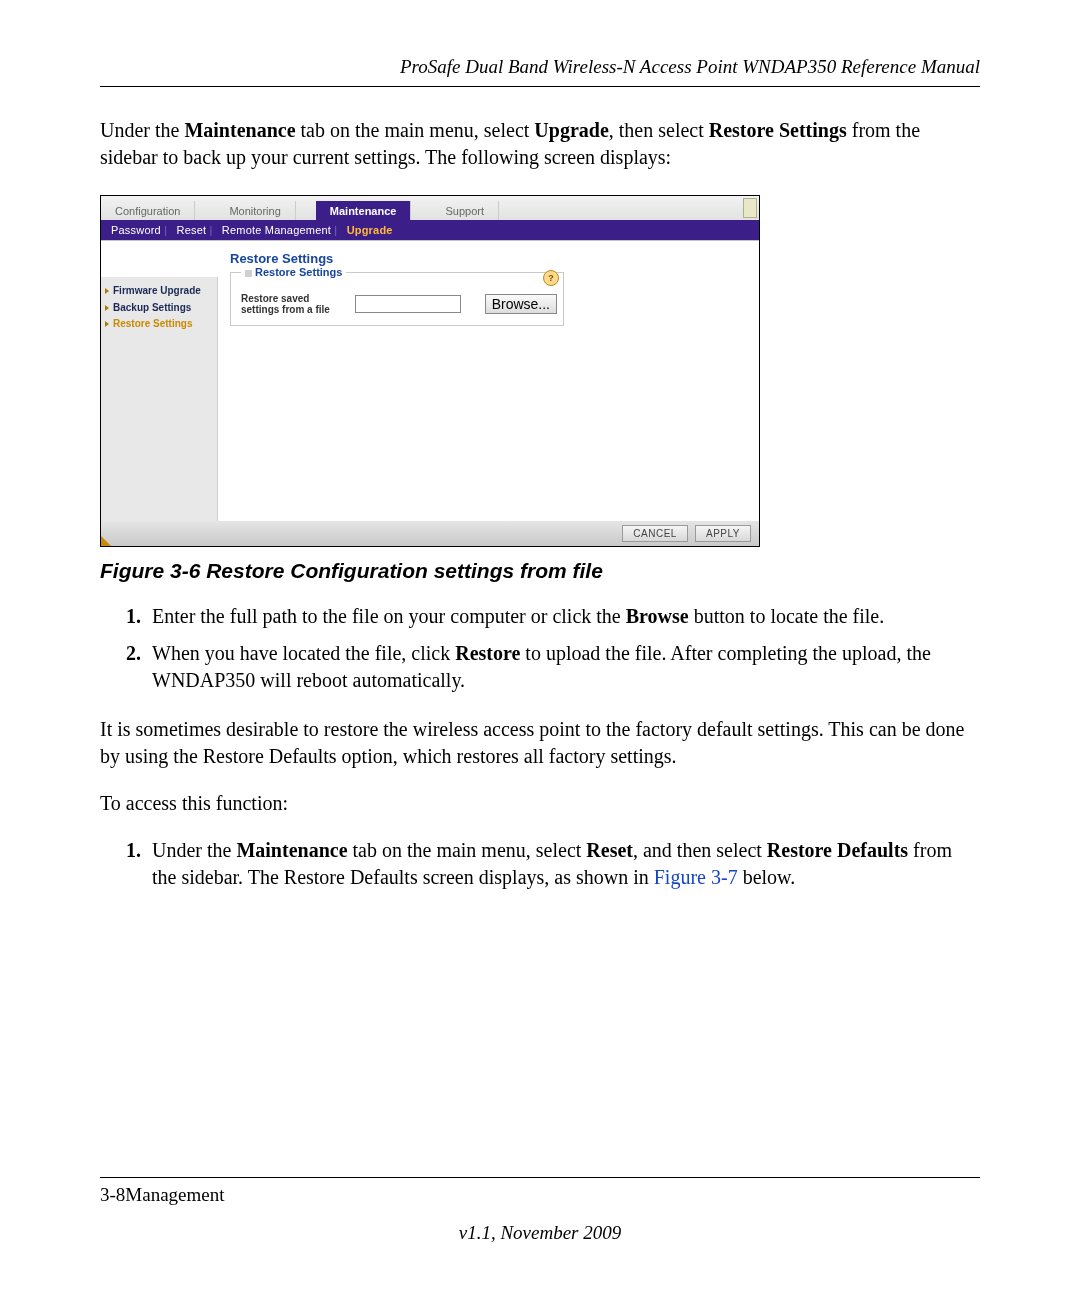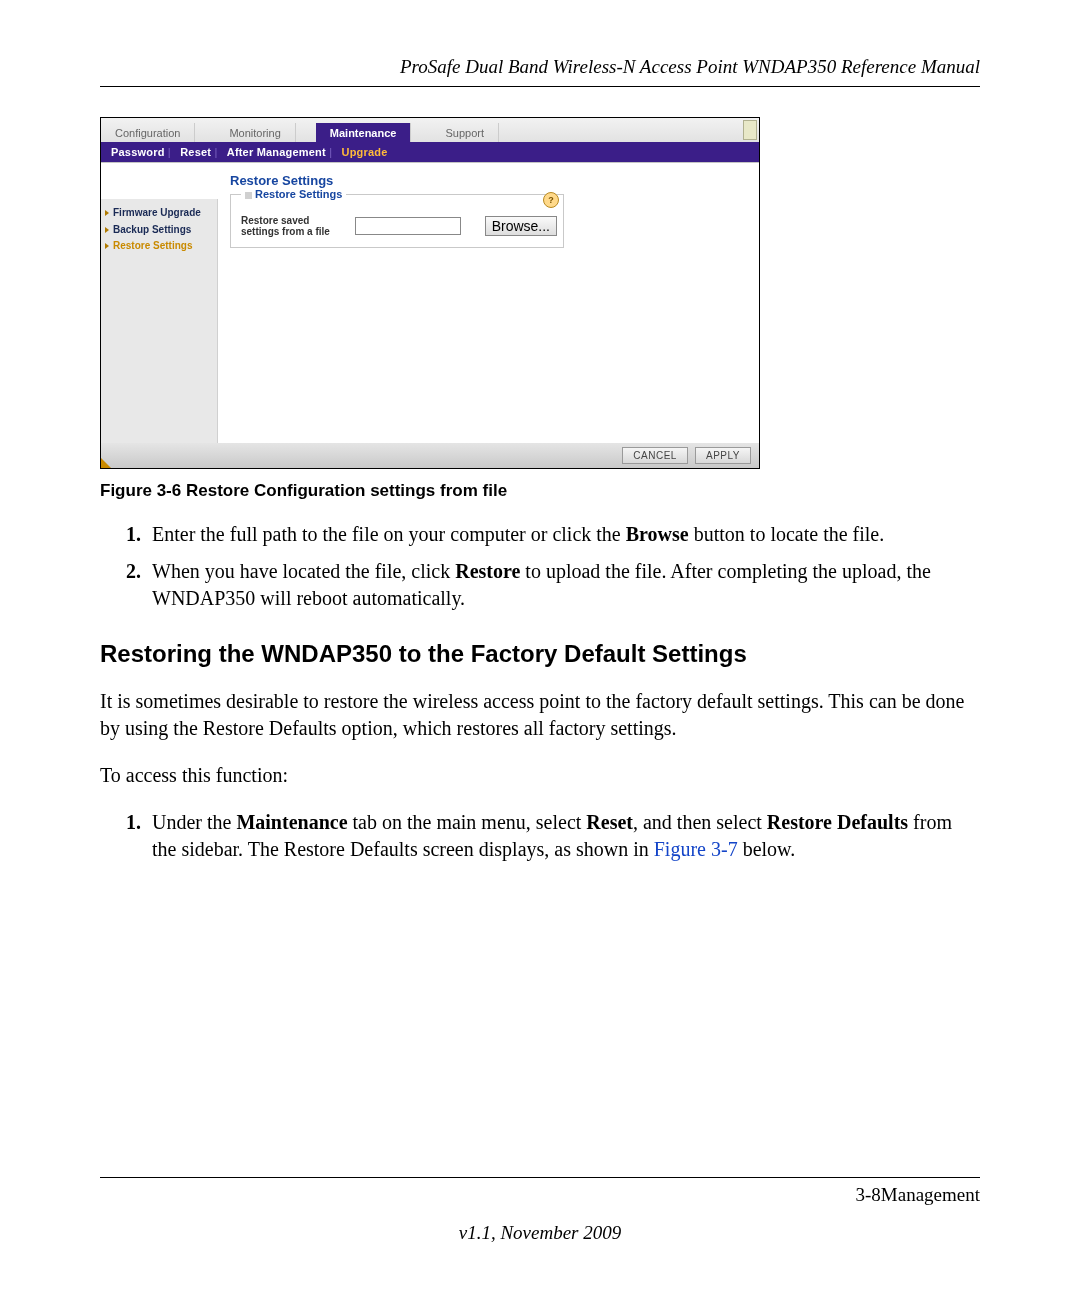--- a/index.html
+++ b/index.html
@@ -25,38 +25,38 @@
   .body-text { font-size: 20px; line-height: 1.35; }
   .body-text b { font-weight: bold; }
   .figure { margin: 24px 0 8px 0; }
   .fig-frame {
     border: 1px solid #000;
     width: 658px;
     height: auto;
     position: relative;
     background: #fff;
   }
-  .fig-caption { font-family: Arial, Helvetica, sans-serif; font-weight: bold; font-size: 17px; margin: 12px 0 20px 0; }
+  .fig-caption { font-family: Arial, Helvetica, sans-serif; font-weight: bold; font-size: 21px; margin: 12px 0 20px 0; font-style: italic; }
   ol.steps { font-size: 20px; line-height: 1.35; padding-left: 46px; margin: 8px 0 22px 0; }
   ol.steps > li { padding-left: 6px; margin-bottom: 10px; }
   ol.steps > li::marker { font-weight: bold; }
   h2.section {
     font-family: Arial, Helvetica, sans-serif;
     font-weight: bold;
     font-size: 24px;
     margin: 28px 0 10px 0;
   }
   .link { color: #1445c8; }
   .footer {
     position: absolute;
     bottom: 52px; left: 100px; right: 100px;
   }
   .hr-bot { border: 0; border-top: 1.5px solid #000; margin: 0; }
   .foot-row {
-    display: flex; justify-content: flex-end;
+    display: flex; justify-content: flex-start;
     font-size: 19px; margin-top: 6px;
   }
   .foot-ver { text-align: center; font-style: italic; font-size: 19px; margin-top: 16px; }
 
   
   .shot { font-family: Arial, Helvetica, sans-serif; font-size: 11px; color: #333; }
   .tabbar {
     background: linear-gradient(#f2f2f2,#e2e2e2);
     display: flex; align-items: flex-end; height: 24px;
     position: relative;
@@ -68,21 +68,21 @@
     color: #666;
     border-right: 1px solid #ccc;
   }
   .tab.active { background:#3b1e88; color:#fff; font-weight:bold; }
   .subnav {
     background: #3b1e88; color: #fff; padding: 4px 10px; letter-spacing: .2px;
   }
   .subnav span { margin-right: 6px; }
   .subnav .sep { color: #7a60c0; }
   .subnav .hot { color: #ffba3a; font-weight: bold;}
-  .subnav b { font-weight: bold; }
+  .subnav b { font-weight: normal; }
   .workarea {
     display: flex; background: #fff;
     min-height: 280px;
     border-top: 1px solid #c4c4c4;
   }
   .sidebar {
     width: 112px; background: #e8e8e8; padding: 6px 2px;
     border-right: 1px solid #d0d0d0;
     margin-top: 36px;
   }
@@ -133,36 +133,39 @@
     border-bottom:10px solid #c98a00; border-right:10px solid transparent;
   }
 </style>
 </head>
 <body>
 <div class="page">
 
   <div class="running-head">ProSafe Dual Band Wireless-N Access Point WNDAP350 Reference Manual</div>
   <hr class="hr-top">
 
+  <p class="body-text">
+    <span>Under the </span><b>Maintenance</b><span> tab on the main menu, select </span><b>Upgrade</b><span>, then select </span><b>Restore Settings</b><span> from the sidebar to back up your current settings. The following screen displays:</span>
+  </p>
 
   <div class="figure">
     <div class="fig-frame shot">
       <div class="tabbar">
         <div class="tab">Configuration</div>
         <div class="tab">Monitoring</div>
         <div class="tab active">Maintenance</div>
         <div class="tab">Support</div>
         <div class="logo-slot"></div>
       </div>
       <div class="subnav">
         <b>Password</b>
         <span class="sep">|</span>
         <b>Reset</b>
         <span class="sep">|</span>
-        <b>After Management</b>
+        <b>Remote Management</b>
         <span class="sep">|</span>
         <span class="hot">Upgrade</span>
       </div>
       <div class="workarea">
         <div class="sidebar">
           <div class="side-item dark">Firmware Upgrade</div>
           <div class="side-item dark">Backup Settings</div>
           <div class="side-item selected">Restore Settings</div>
         </div>
         <div class="content">
@@ -190,21 +193,20 @@
 
   <ol class="steps">
     <li>
       <span>Enter the full path to the file on your computer or click the </span><b>Browse</b><span> button to locate the file.</span>
     </li>
     <li>
       <span>When you have located the file, click </span><b>Restore</b><span> to upload the file. After completing the upload, the WNDAP350 will reboot automatically.</span>
     </li>
   </ol>
 
-  <h2 class="section">Restoring the WNDAP350 to the Factory Default Settings</h2>
 
   <p class="body-text">It is sometimes desirable to restore the wireless access point to the factory default settings. This can be done by using the Restore Defaults option, which restores all factory settings.</p>
   <p class="body-text">To access this function:</p>
 
   <ol class="steps">
     <li>
       <span>Under the </span><b>Maintenance</b><span> tab on the main menu, select </span><b>Reset</b><span>, and then select </span><b>Restore Defaults</b><span> from the sidebar. The Restore Defaults screen displays, as shown in </span><span class="link">Figure 3-7</span><span> below.</span>
     </li>
   </ol>
 

